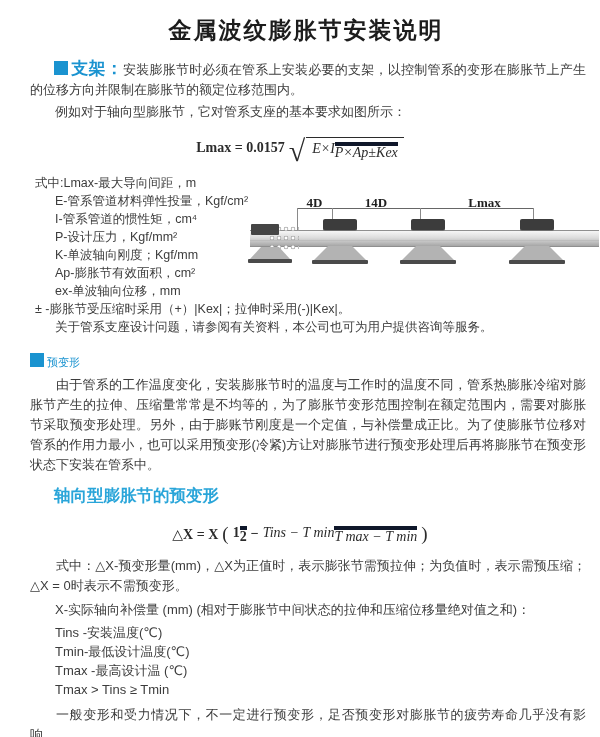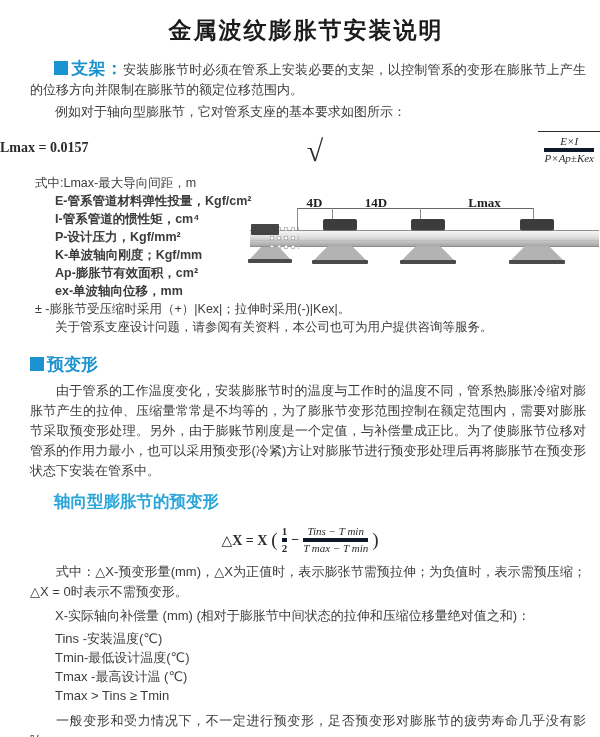--- a/index.html
+++ b/index.html
@@ -20,36 +20,36 @@
     vertical-align:-1px; margin-right:3px;
   }
   .p-example { margin:2px 14px 0 55px; }
 
   
   .formula {
     display:flex; justify-content:center; align-items:center; gap:4px;
     font-family:"Liberation Serif","DejaVu Serif",serif;
     font-weight:bold; color:#2b2b2b; font-size:14px;
   }
-  .formula-lmax { margin-top:8px; height:36px;justify-content:space-between; }
-  .frac { display:inline-flex; flex-direction:column; text-align:center;
-          font-size:11px; line-height:13px; vertical-align:middle; }
+  .formula-lmax { margin-top:8px; height:36px; }
+  .frac { display:inline-flex; flex-direction:row; text-align:center;
+          font-size:14px; line-height:13px; vertical-align:middle; }
   .frac .den { border-top:4px solid #0f172a; }
   .frac .vnum, .frac .vden { font-style:italic; font-weight:normal; }
   .radical { font-size:30px; font-weight:400; line-height:20px;
              transform:translateY(3px); margin-right:-3px; }
   .radicand { display:inline-block; border-top:1.5px solid #2b2b2b; padding:3px 6px 0 6px; }
   .paren { font-size:19px; font-weight:normal; }
   .formula-dx { margin-top:11px; height:32px; }
   .fvar { font-style:normal; }
 
   
   .defs { margin:8px 0 17px 35px; font-size:12.5px; line-height:18px; width:250px; }
   .defs .d { white-space:nowrap; }
-  .defs .ind { padding-left:20px;font-weight:bold; }
+  .defs .ind { padding-left:20px; }
   .defs .wide { width:560px; white-space:normal; }
   .defs .ind2 { padding-left:20px; }
 
   
   .diagram { position:absolute; left:248px; top:194px; width:352px; height:95px; }
   .dimline { position:absolute; left:49px; top:14px; width:236px; height:1px; background:#666; }
   .tick { position:absolute; top:14px; width:1px; height:23px; background:#8a8a8a; }
   .dlabel { position:absolute; top:1px; text-align:center;
             font-family:"Liberation Serif","DejaVu Serif",serif;
             font-weight:bold; font-size:13px; color:#1f1f1f; }
@@ -70,21 +70,21 @@
   .bline { margin:0 auto; width:56px; height:4px; background:#4a4a4a; border-radius:1px; }
   .anchor { position:absolute; left:0; top:30px; width:44px; }
   .ablock { width:28px; height:11px; background:#454545; margin-left:3px; border-radius:1px; }
   .aspacer { height:12px; }
   .tbase-s { margin:0 auto; width:18px; height:0;
              border-bottom:12px solid #b3b3b3;
              border-left:11px solid transparent; border-right:11px solid transparent; }
   .bline-s { margin:0 auto; width:44px; height:4px; background:#4a4a4a; border-radius:1px; }
 
   
-  .sec-heading { margin:9px 0 0 30px; font-size:17px; font-weight:bold; color:#1a93d0; }
+  .sec-heading { margin:9px 0 0 30px; font-size:11px; font-weight:normal; color:#1a93d0; }
   .p-body { margin:5px 14px 0 30px; text-indent:2em; }
   .sub-heading { margin:10px 0 10px 54px; font-size:16.5px; font-weight:bold; color:#29a5d9; }
   .p-note { margin:6px 14px 0 30px; text-indent:2em; }
   .line { margin:0 14px 0 55px; font-size:13px; line-height:19px; }
   .tline { margin-left:55px; font-size:13px; line-height:19px; }
   .tgroup { margin-top:4px; }
 </style>
 </head>
 <body>
 

